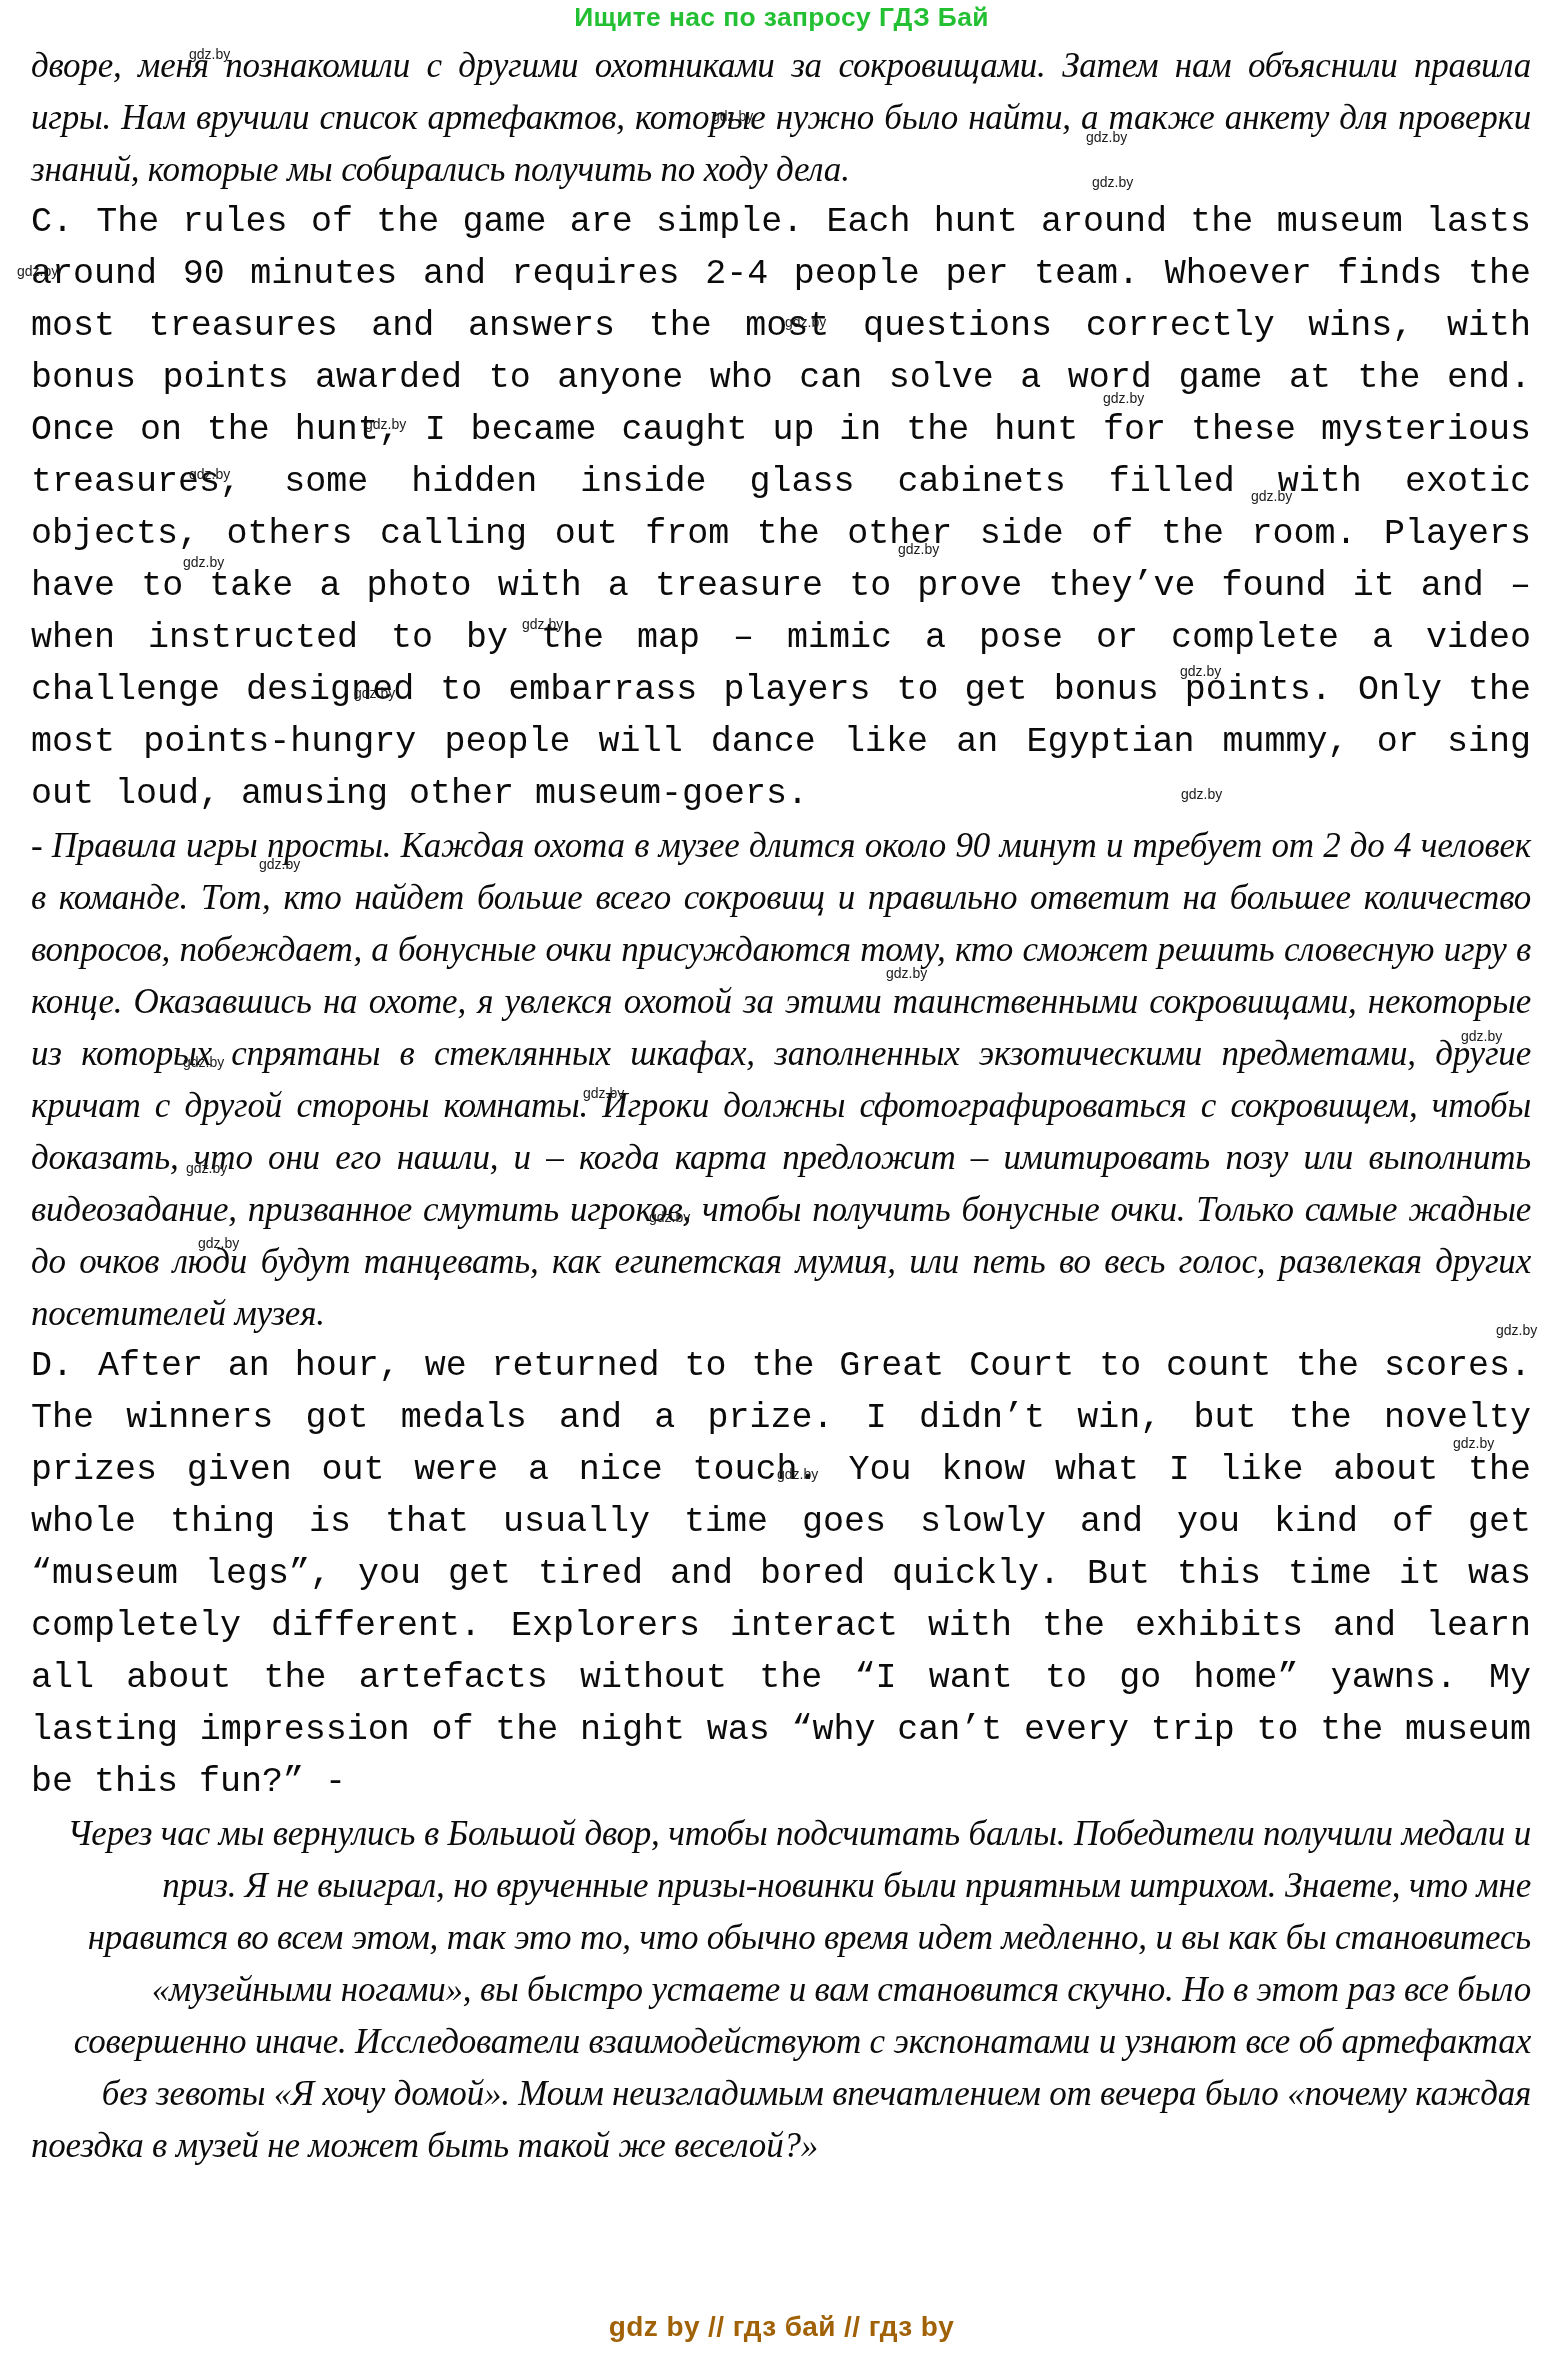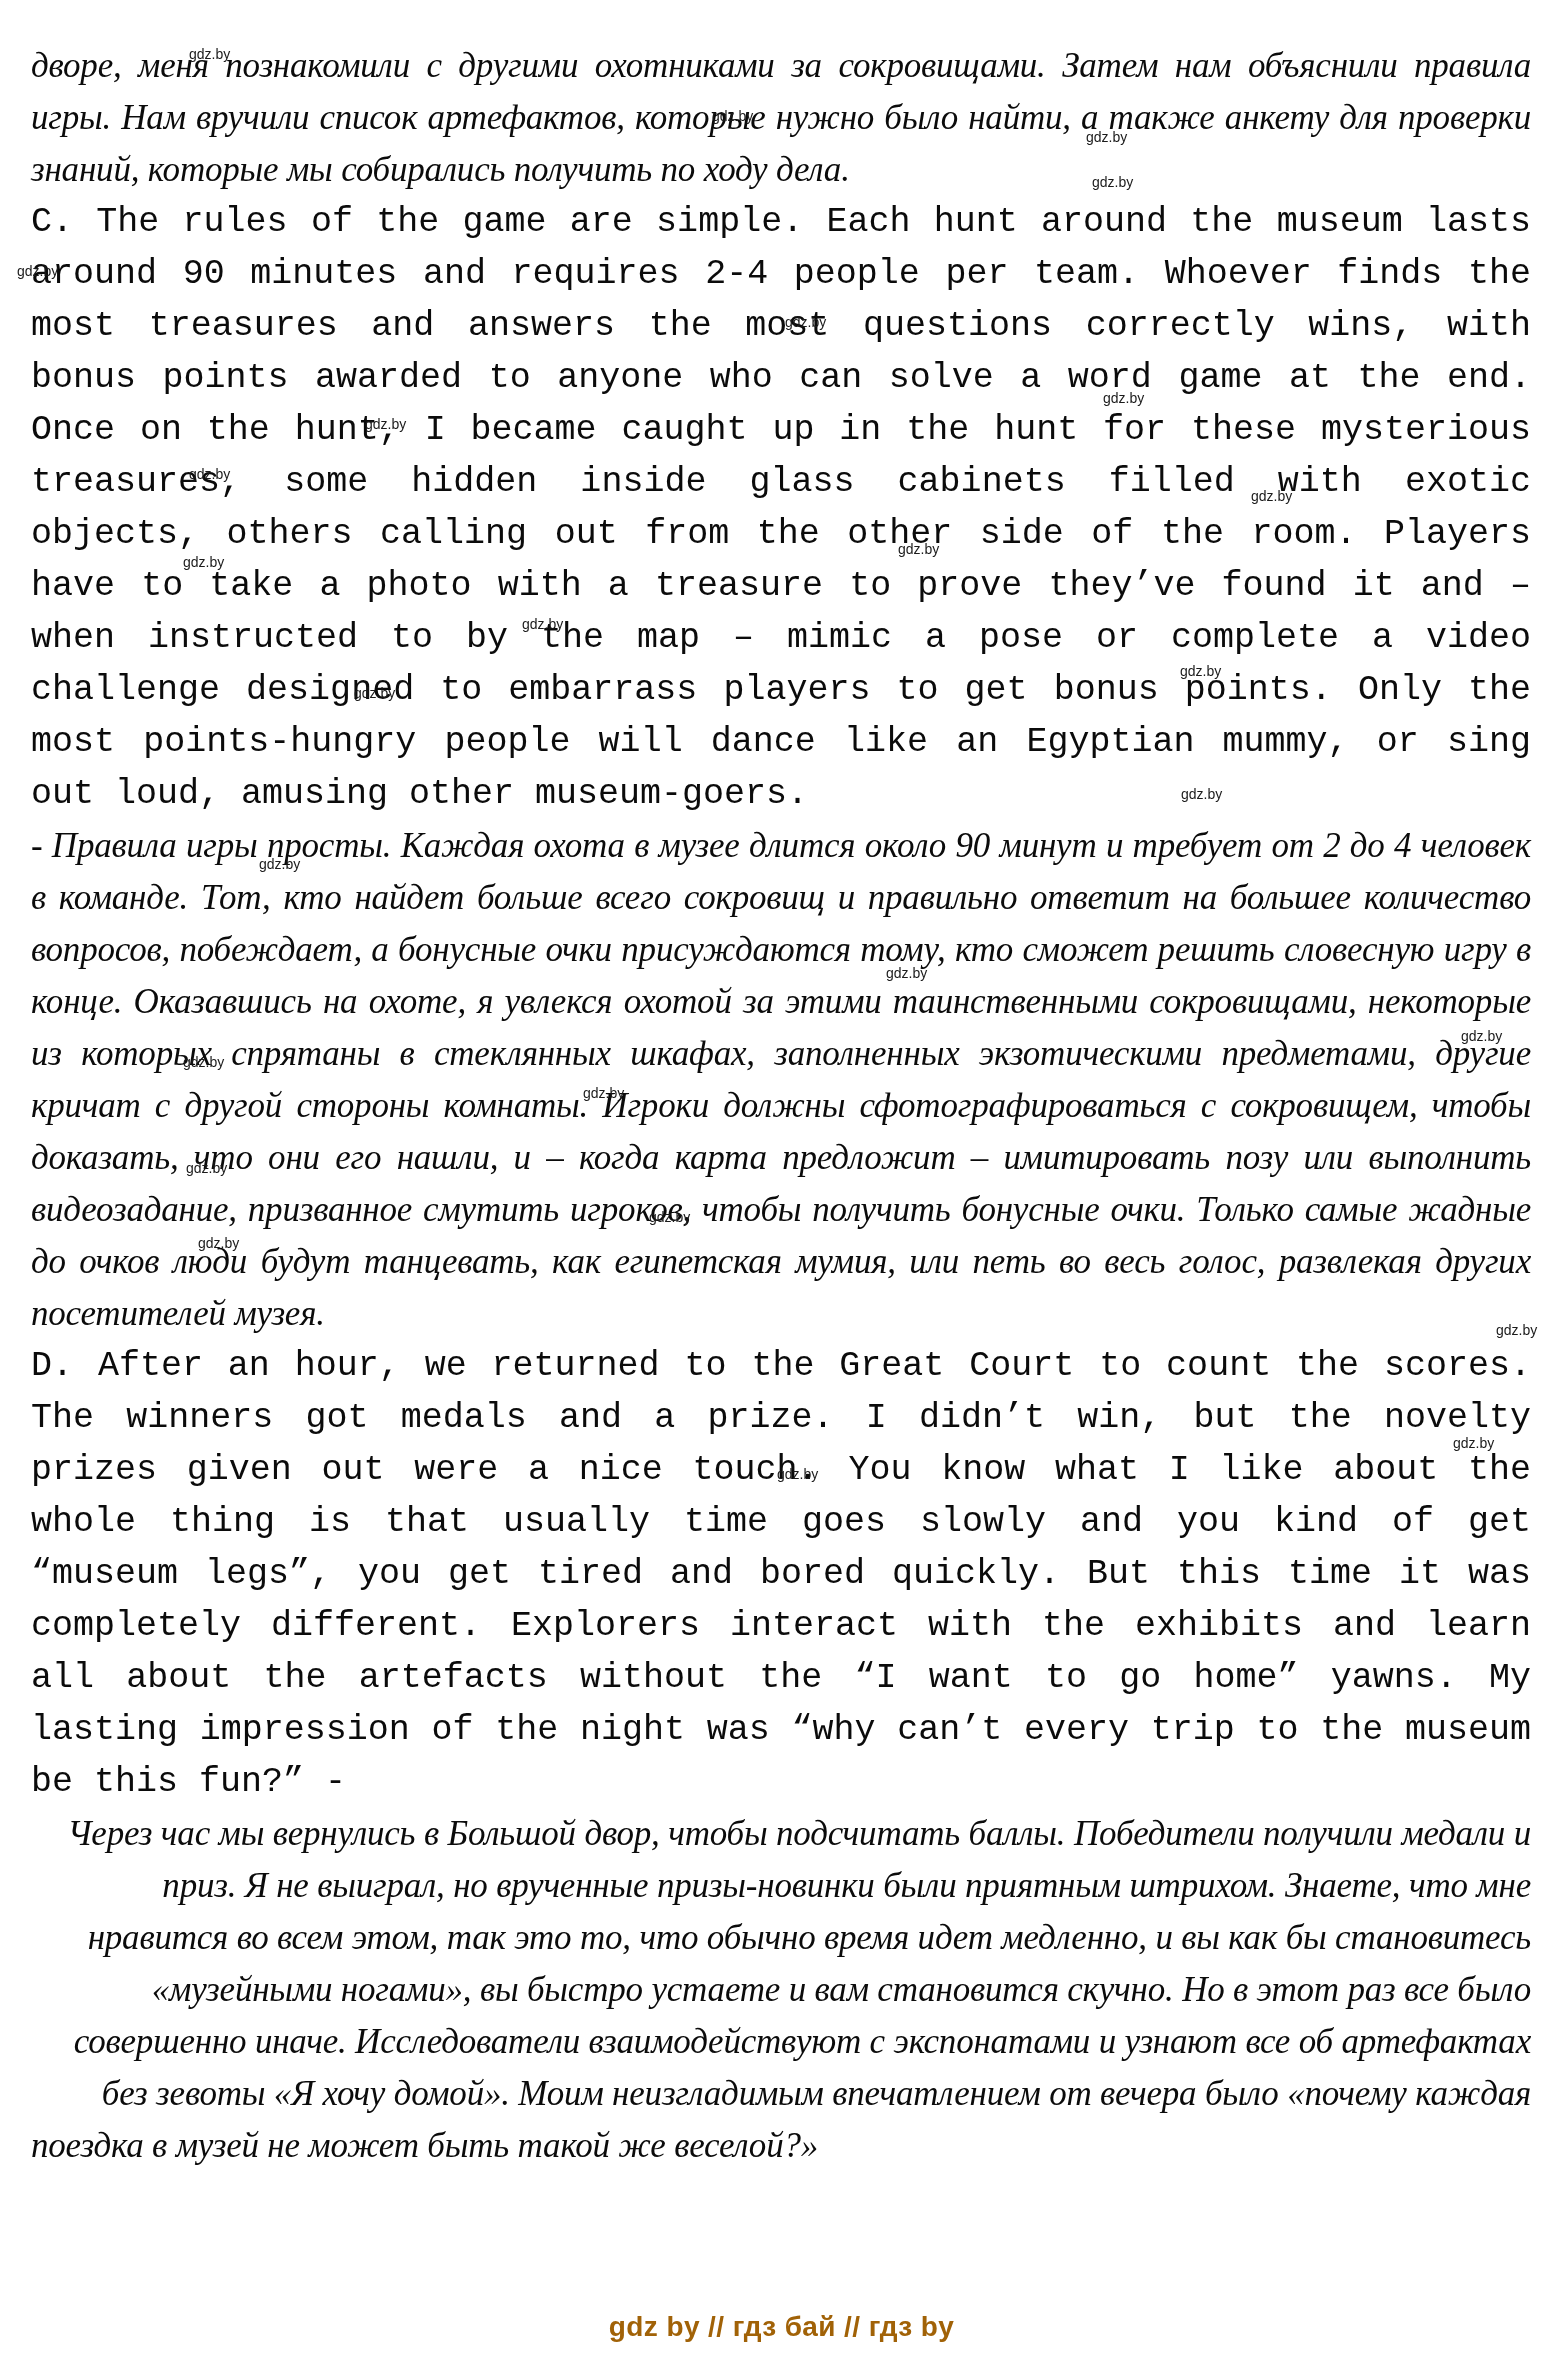--- a/index.html
+++ b/index.html
@@ -98,20 +98,21 @@
     color: #5b0a8c;
     white-space: nowrap;
     letter-spacing: 0.4px;
   }
 </style>
 </head>
 <body>
 
 <div class="page">
 
+  <div class="promo-banner" style="color: rgb(34, 192, 50);">Ищите нас по запросу ГДЗ Бай</div>
 
   <div class="content">
 
     <p class="para ru lastline-left">дворе, меня познакомили с другими охотниками за сокровищами. Затем нам объяснили правила игры. Нам вручили список артефактов, которые нужно было найти, а также анкету для проверки знаний, которые мы собирались получить по ходу дела.</p>
 
     <p class="para en lastline-left">C. The rules of the game are simple. Each hunt around the museum lasts around 90 minutes and requires 2-4 people per team. Whoever finds the most treasures and answers the most questions correctly wins, with bonus points awarded to anyone who can solve a word game at the end. Once on the hunt, I became caught up in the hunt for these mysterious treasures, some hidden inside glass cabinets filled with exotic objects, others calling out from the other side of the room. Players have to take a photo with a treasure to prove they’ve found it and – when instructed to by the map – mimic a pose or complete a video challenge designed to embarrass players to get bonus points. Only the most points-hungry people will dance like an Egyptian mummy, or sing out loud, amusing other museum-goers.</p>
 
     <p class="para ru lastline-left">- Правила игры просты. Каждая охота в музее длится около 90 минут и требует от 2 до 4 человек в команде. Тот, кто найдет больше всего сокровищ и правильно ответит на большее количество вопросов, побеждает, а бонусные очки присуждаются тому, кто сможет решить словесную игру в конце. Оказавшись на охоте, я увлекся охотой за этими таинственными сокровищами, некоторые из которых спрятаны в стеклянных шкафах, заполненных экзотическими предметами, другие кричат с другой стороны комнаты. Игроки должны сфотографироваться с сокровищем, чтобы доказать, что они его нашли, и – когда карта предложит – имитировать позу или выполнить видеозадание, призванное смутить игроков, чтобы получить бонусные очки. Только самые жадные до очков люди будут танцевать, как египетская мумия, или петь во весь голос, развлекая других посетителей музея.</p>
 
     <p class="para en lastline-left">D. After an hour, we returned to the Great Court to count the scores. The winners got medals and a prize. I didn’t win, but the novelty prizes given out were a nice touch. You know what I like about the whole thing is that usually time goes slowly and you kind of get “museum legs”, you get tired and bored quickly. But this time it was completely different. Explorers interact with the exhibits and learn all about the artefacts without the “I want to go home” yawns. My lasting impression of the night was “why can’t every trip to the museum be this fun?” -</p>

